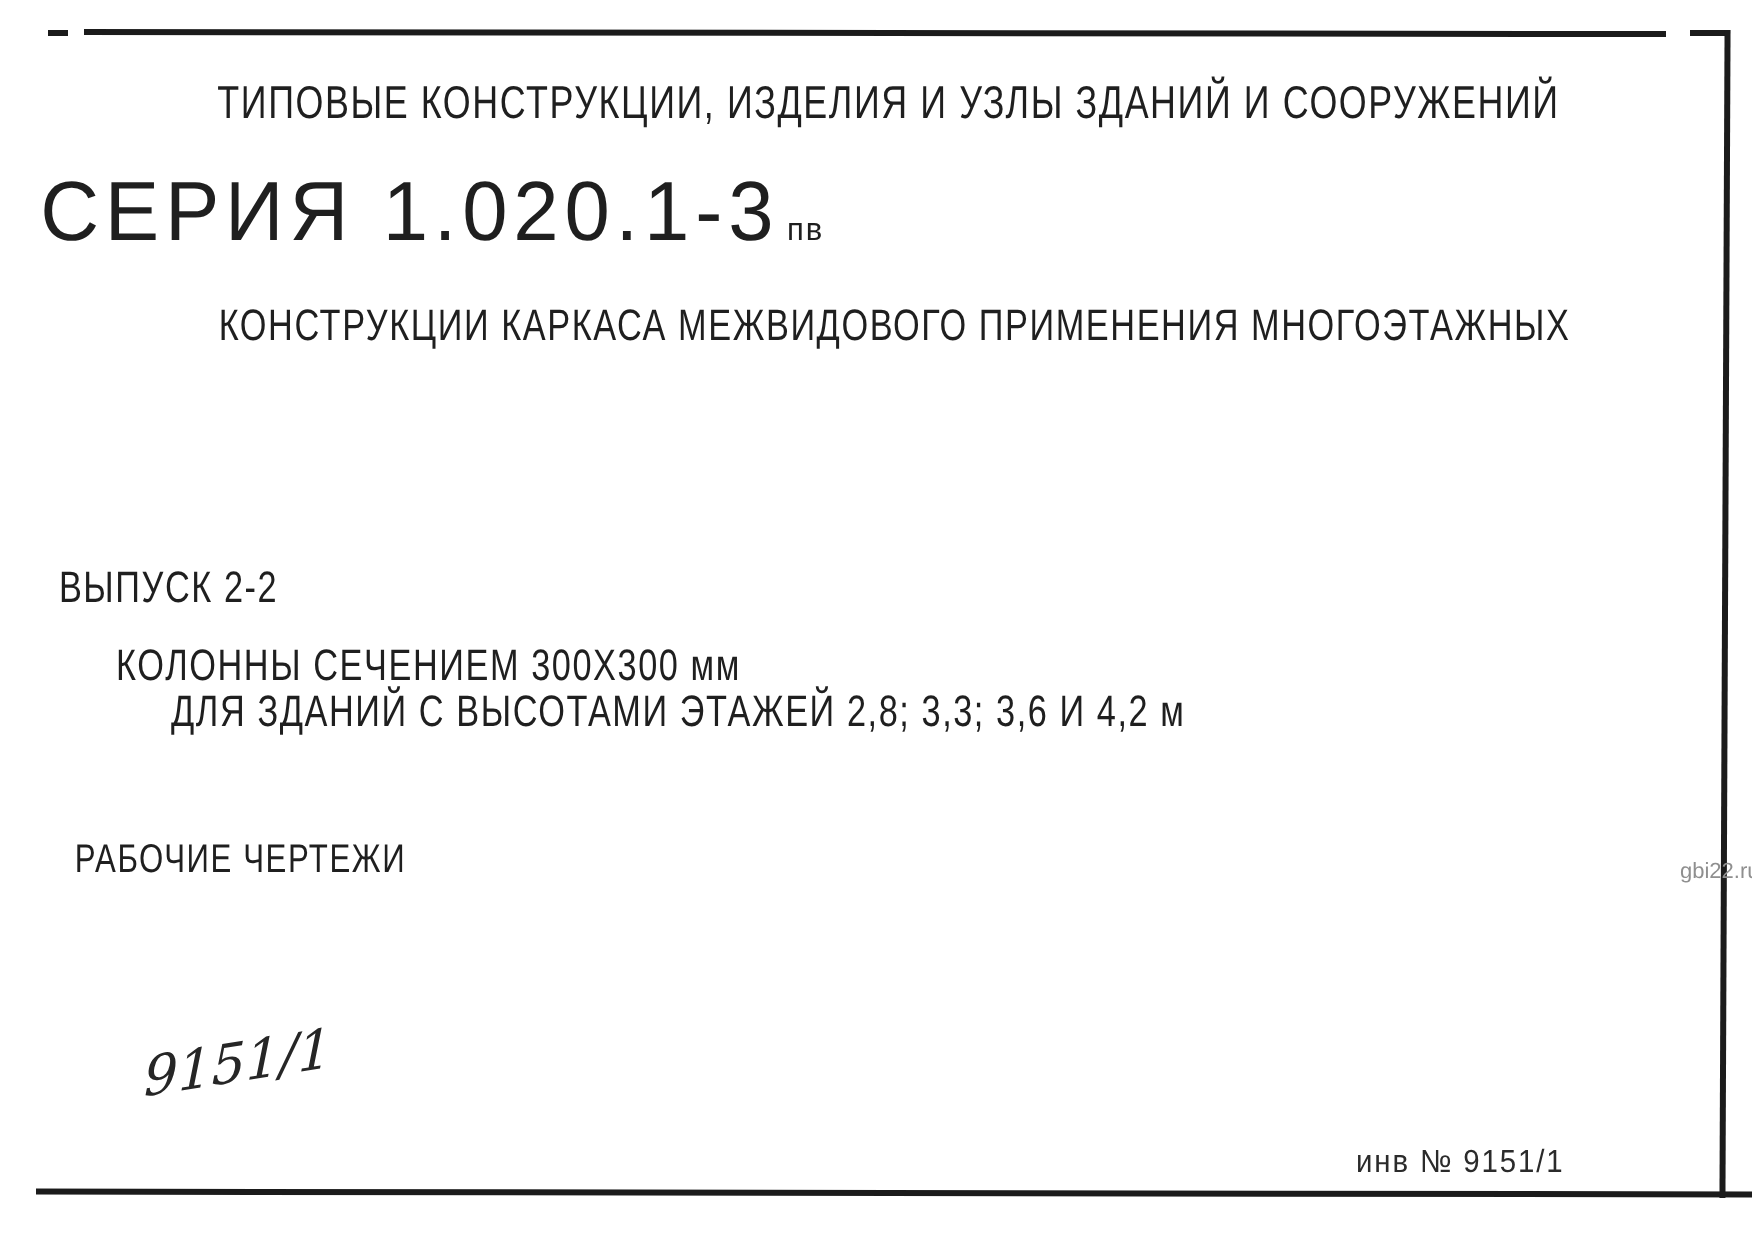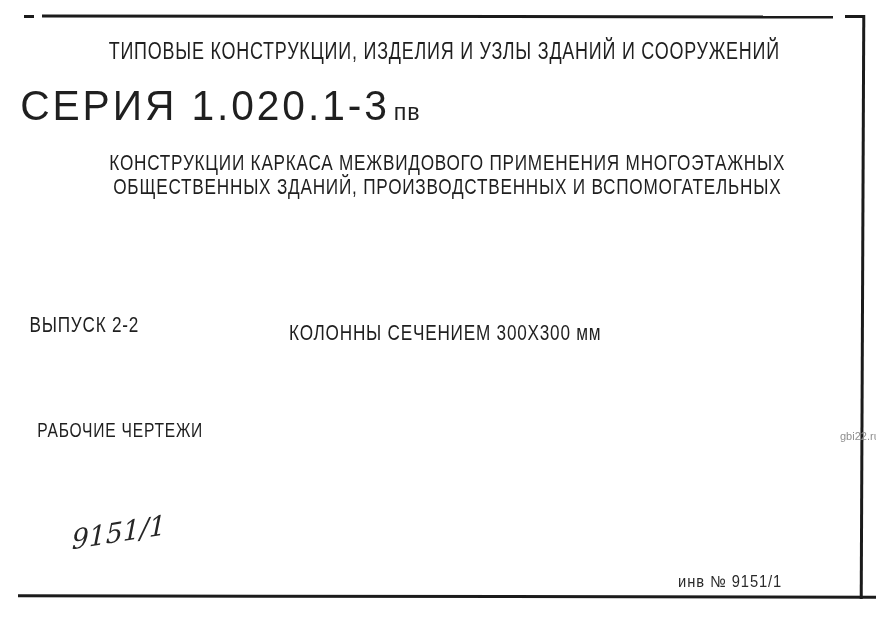--- a/index.html
+++ b/index.html
@@ -27,26 +27,26 @@
     display: inline-block;
     transform: scaleX(0.78);
     transform-origin: 50% 50%;
     letter-spacing: 1px;
     white-space: nowrap;
   }
 
   .header-line   { top: 40px;  font-size: 23px; line-height: 23px; }
   .series-line   { top: 84px;  font-size: 42px; line-height: 44px; }
   .series-line .cond { transform: scaleX(0.97); letter-spacing: 3px; }
-  .series-suffix { font-size: 24px; letter-spacing: 1px; margin-left: 4px; }
+  .series-suffix { font-size: 16px; letter-spacing: 1px; margin-left: 4px; }
 
-  .desc-block    { position: absolute; left: 0; top: 151px; width: 100%; text-align: right;
+  .desc-block    { position: absolute; left: 0; top: 151px; width: 100%; text-align: left;
                    font-size: 22px; line-height: 23.5px; }
-  .issue-line    { top: 282px; font-size: 22px; line-height: 23px; margin-top: 31px; }
-  .subject-block { position: absolute; left: 0; top: 321px; width: 100%; text-align: center;
+  .issue-line    { top: 282px; font-size: 22px; line-height: 23px; }
+  .subject-block { position: absolute; left: 0; top: 321px; width: 100%; text-align: left;
                    font-size: 22px; line-height: 23px; }
   .doctype-line  { top: 419px; font-size: 20px; line-height: 23px; }
 
   .handwritten {
     position: absolute; left: 72px; top: 524px;
     font-family: "DejaVu Serif", serif;
     font-style: italic; font-size: 27px; color: #262626;
     transform: rotate(-9deg) skewX(-10deg);
     transform-origin: 0 50%;
     white-space: nowrap;
@@ -79,29 +79,29 @@
     <div class="tline header-line">
       <span class="cond">ТИПОВЫЕ КОНСТРУКЦИИ, ИЗДЕЛИЯ И УЗЛЫ ЗДАНИЙ И СООРУЖЕНИЙ</span>
     </div>
 
     <div class="tline series-line">
       <span class="cond"><span>СЕРИЯ 1.020.1-3</span><span class="series-suffix">пв</span></span>
     </div>
 
     <div class="desc-block">
       <div><span class="cond">КОНСТРУКЦИИ КАРКАСА МЕЖВИДОВОГО ПРИМЕНЕНИЯ МНОГОЭТАЖНЫХ</span></div>
-      <div><span class="cond">ОБЩЕСТВЕННЫХ ЗДАНИЙ, ПРОИЗВОДСТВЕННЫХ И ВСПОМОГАТЕЛЬНЫХ</span></div>
     </div>
 
     <div class="tline issue-line">
       <span class="cond">ВЫПУСК 2-2</span>
     </div>
 
     <div class="subject-block">
       <div><span class="cond">КОЛОННЫ СЕЧЕНИЕМ 300X300 мм</span></div>
+      <div><span class="cond">ДЛЯ ЗДАНИЙ С ВЫСОТАМИ ЭТАЖЕЙ 2,8; 3,3; 3,6 И 4,2 м</span></div>
     </div>
 
     <div class="tline doctype-line">
       <span class="cond">РАБОЧИЕ ЧЕРТЕЖИ</span>
     </div>
 
   </div>
 
   <div class="handwritten">9151/1</div>
 

